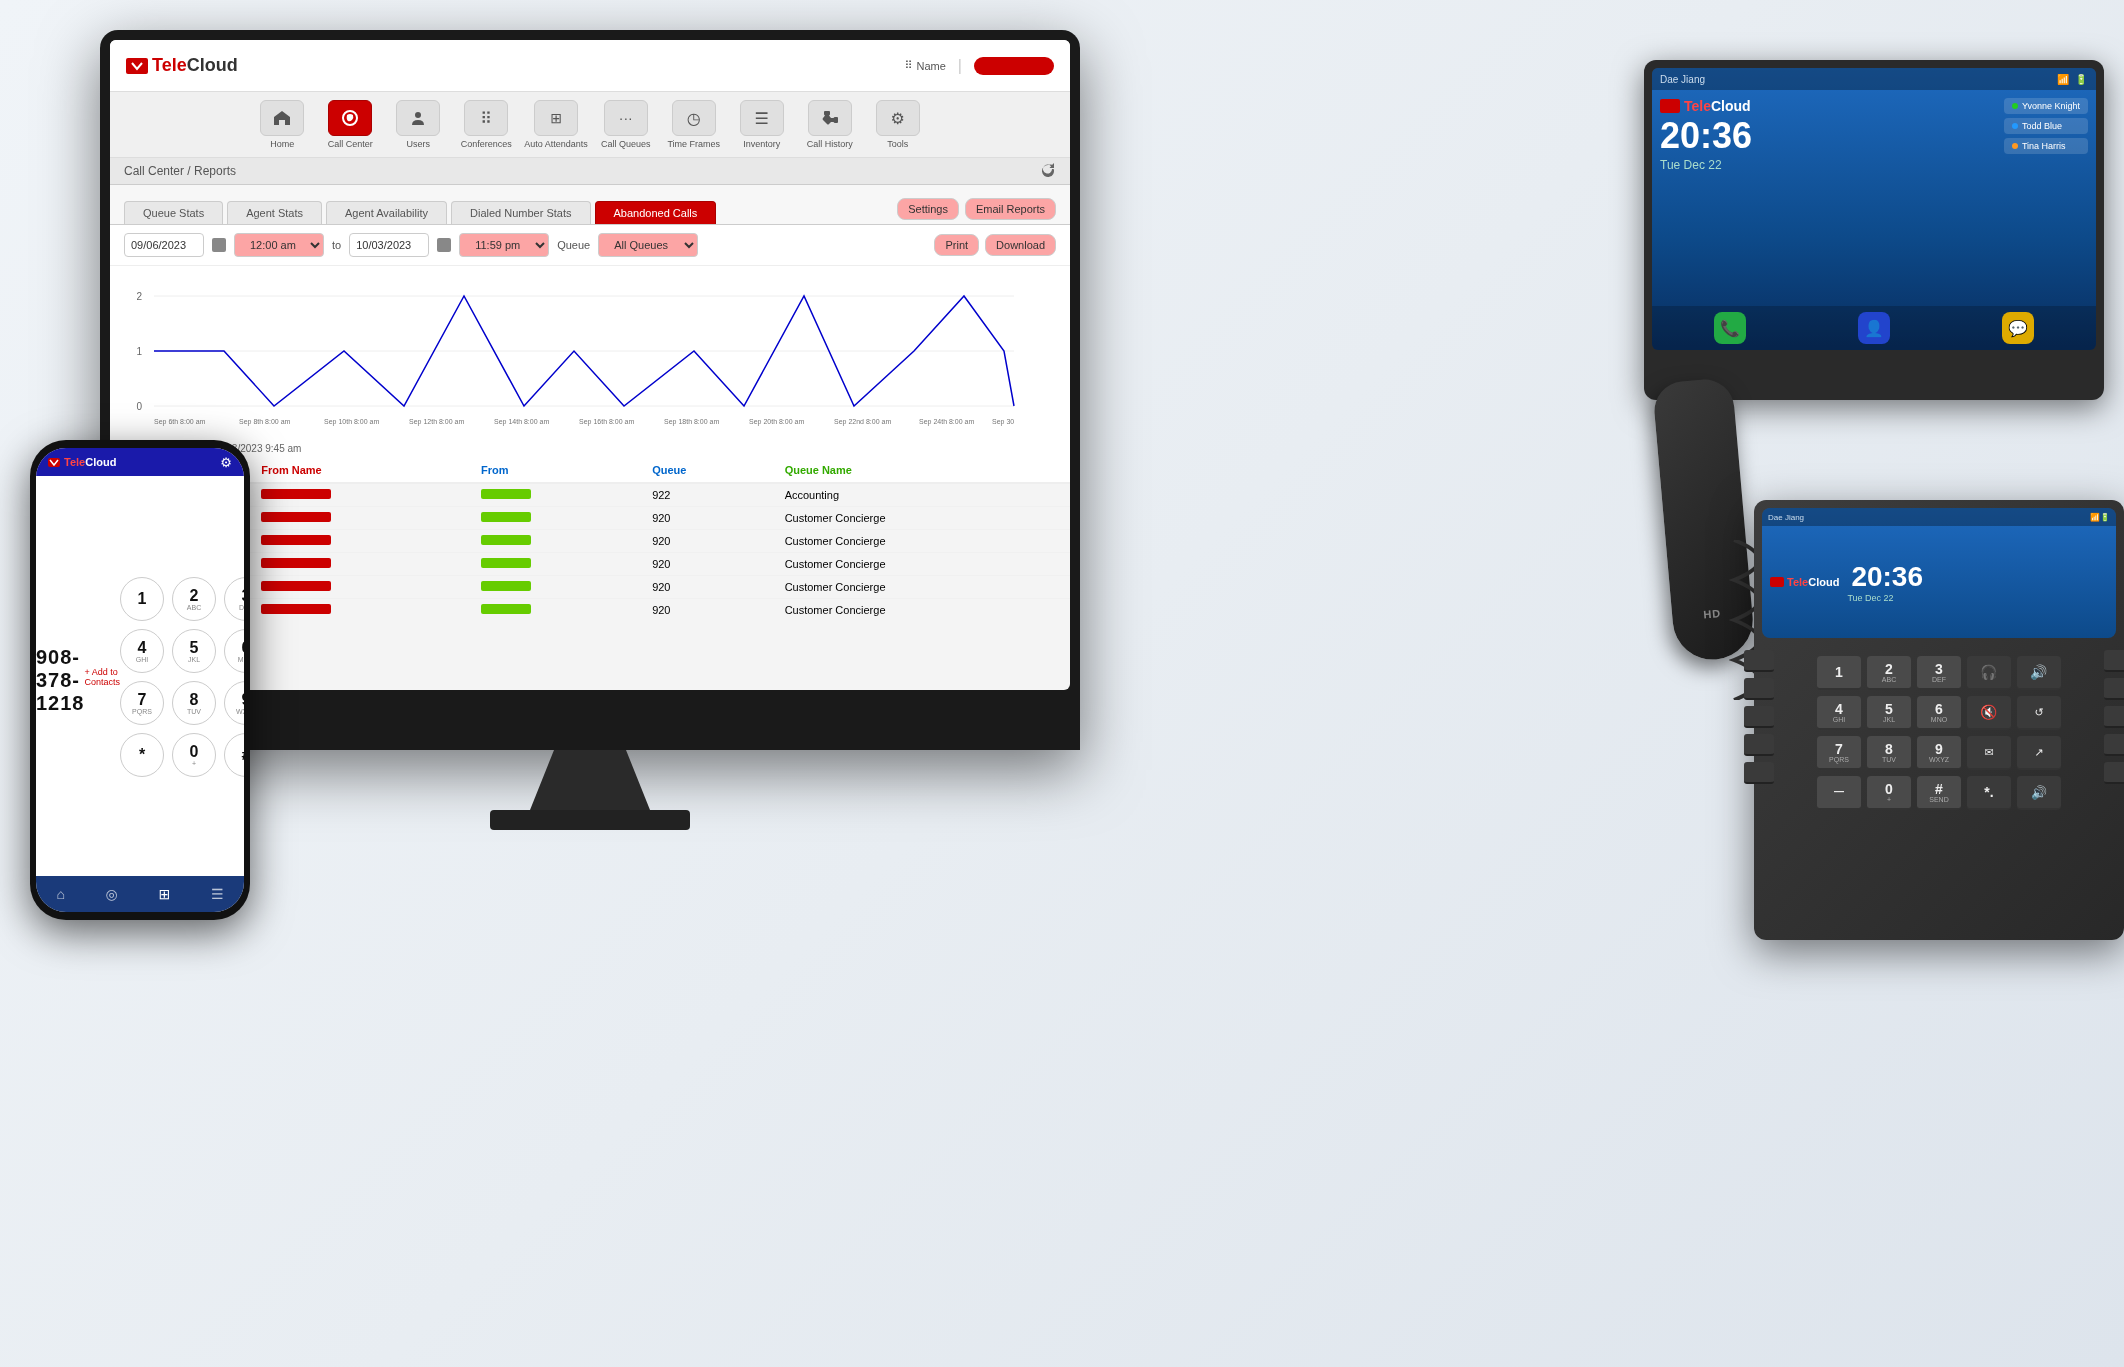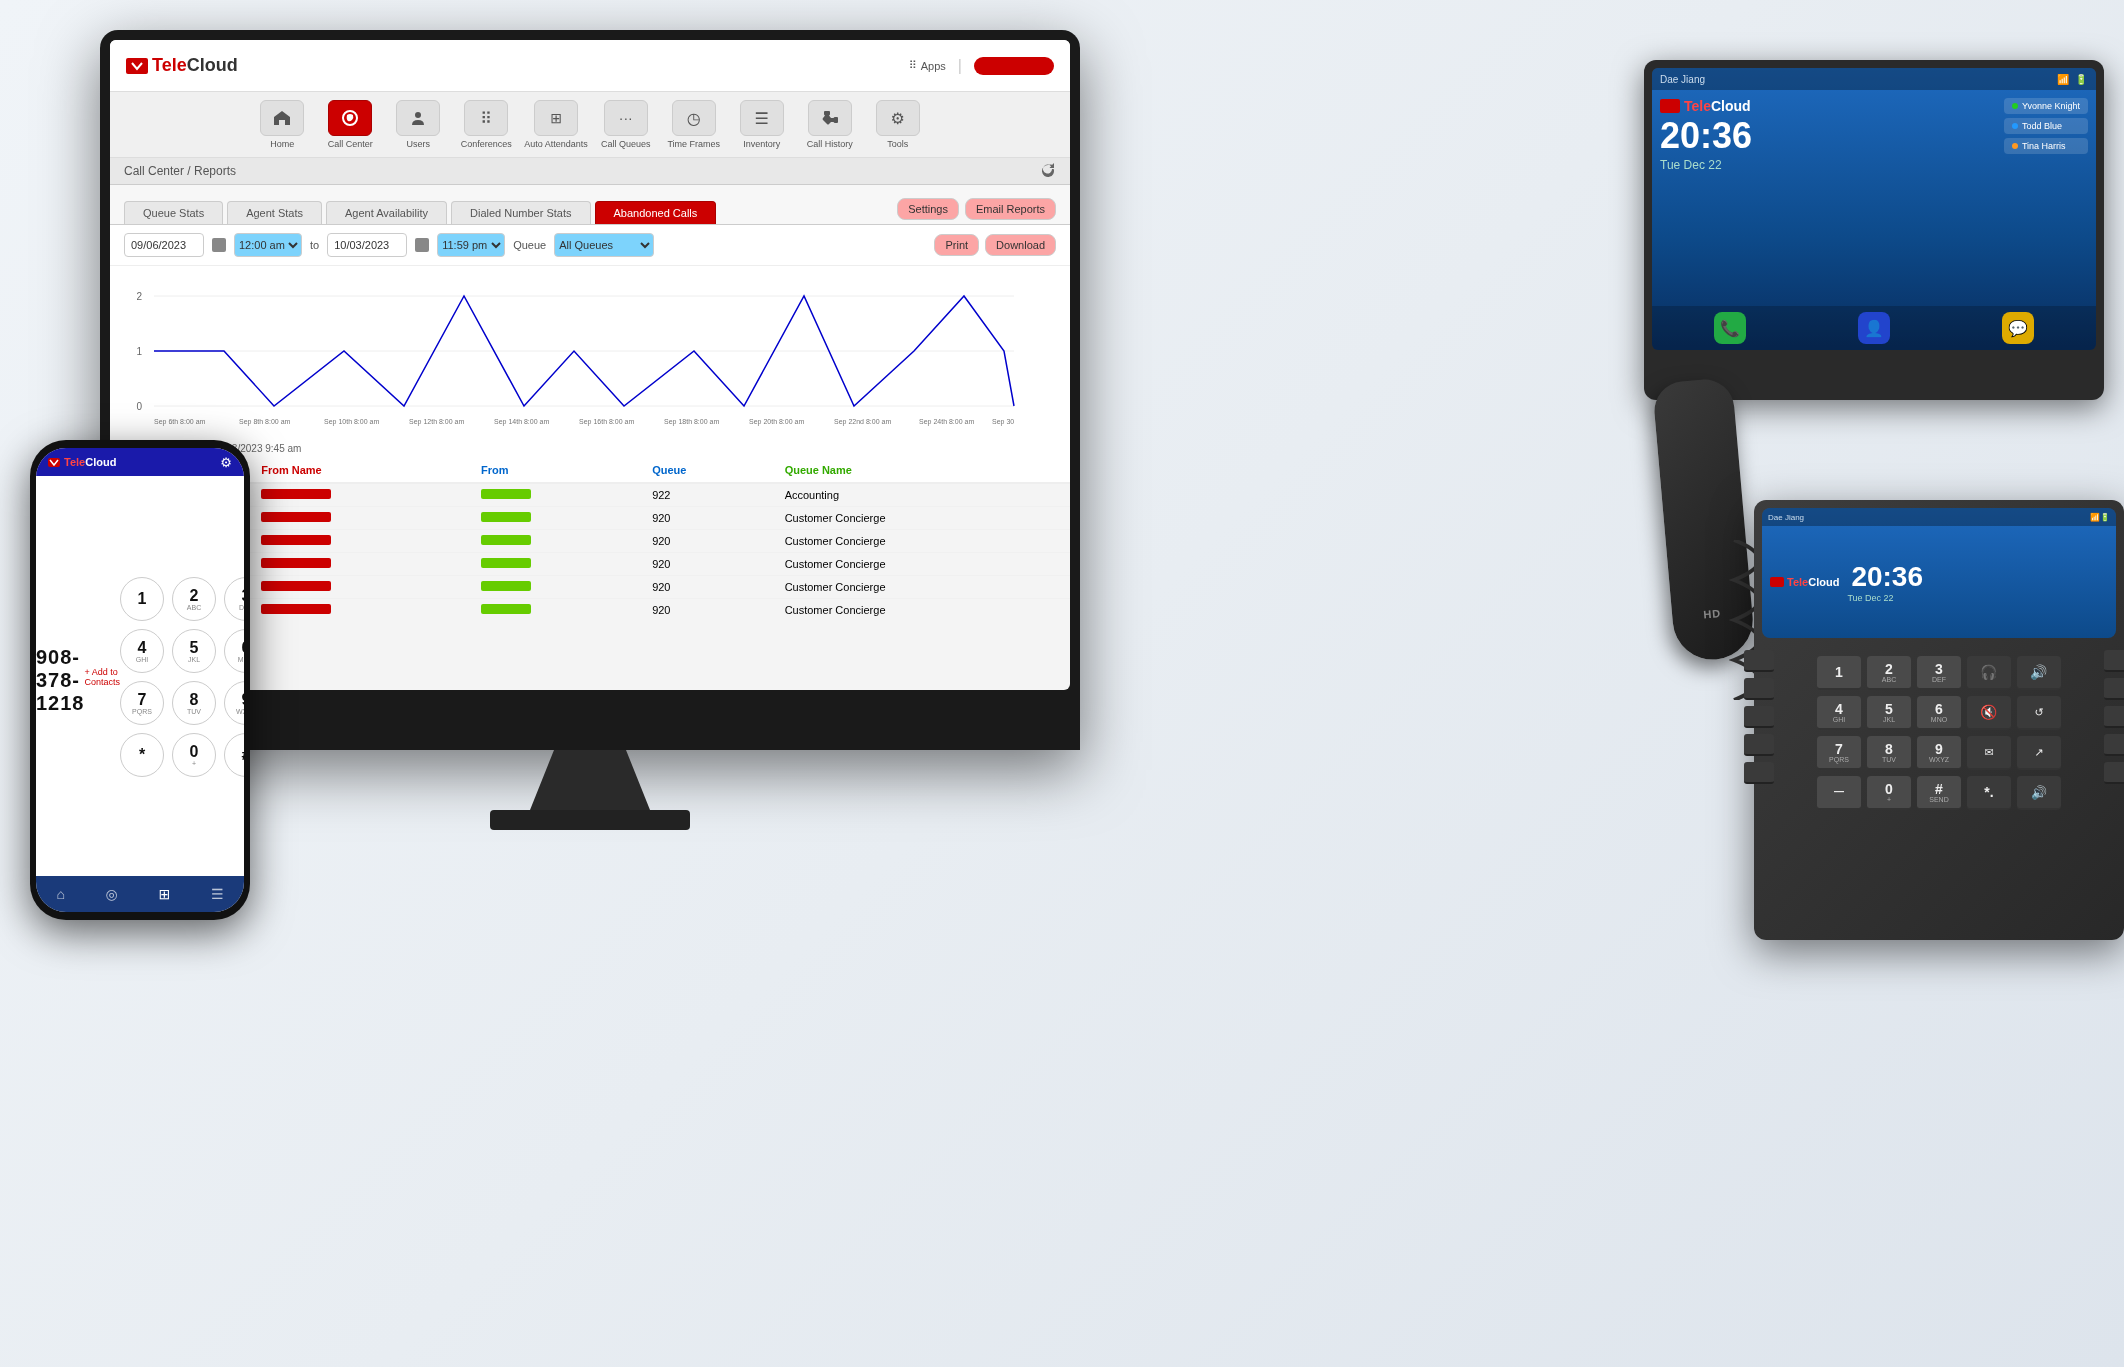--- a/index.html
+++ b/index.html
@@ -236,24 +236,24 @@
       background: #fff;
       height: 24px;
     }
     .filter-label {
       font-size: 11px;
       color: #555;
     }
     .filter-select {
       border: 1px solid #ccc;
       border-radius: 4px;
-      padding: 2px 0;
+      padding: 2px 11px;
       font-size: 11px;
       color: #333;
-      background: #7dd3fc;
+      background: #fca5a5;
       height: 24px;
     }
     .cal-icon {
       width: 14px;
       height: 14px;
       background: #888;
       border-radius: 2px;
       display: inline-block;
     }
     .filter-right {
@@ -764,21 +764,21 @@
                 <path d="M2 2 L7 8 L12 2" stroke="white" stroke-width="2" fill="none"></path>
               </svg>
           </div>
           <span class="logo-text">
             <span>Tele</span><span style="color:#333">Cloud</span>
           </span>
         </div>
         <div class="header-right">
           <div class="apps-btn">
             <span>⠿</span>
-            <span>Apps</span>
+            <span>Name</span>
           </div>
           <span style="color:#ccc">|</span>
           <div class="header-bar-right"></div>
         </div>
       </div>
 
       <div class="nav-bar">
         <div class="nav-item">
           <div class="nav-icon-box">
             <svg width="18" height="16" viewBox="0 0 18 16" fill="#555">

